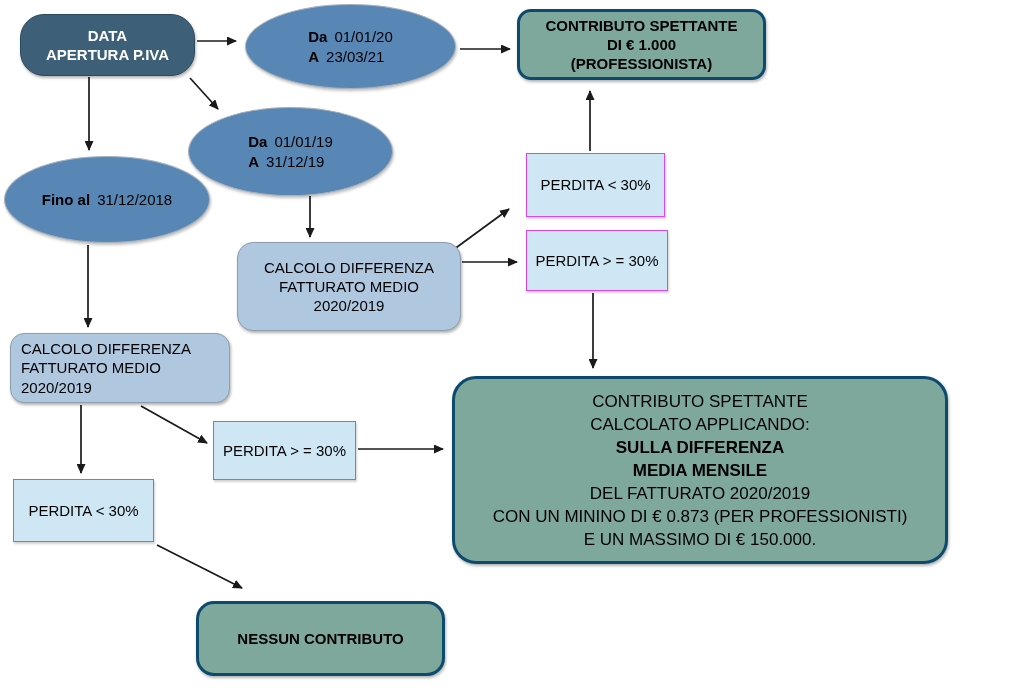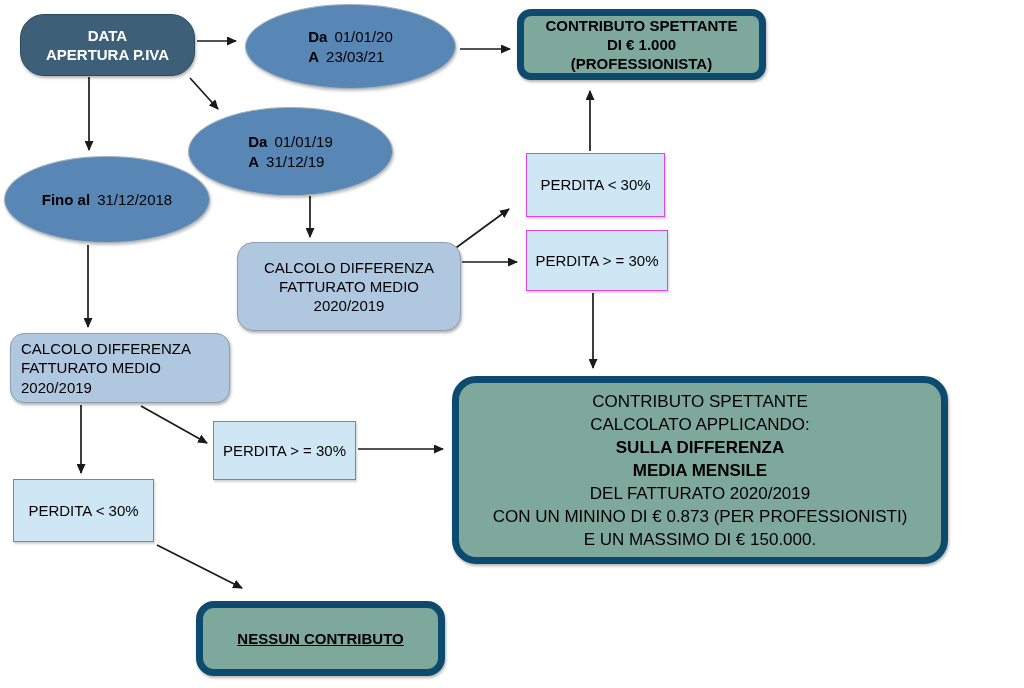--- a/index.html
+++ b/index.html
@@ -20,21 +20,21 @@
   }
   .ellipse{
     background:var(--ellipse-blue,#5886b5);
     border:1px solid #a8b2ba;border-radius:50%;
     font-size:15px;box-shadow:1px 2px 3px rgba(0,0,0,.25);
   }
   .ell-text{text-align:left;}
   .ell-text b{margin-right:7px;}
   .green{
     background:var(--result-green,#7fa89d);
-    border:7px solid #0c4a6e;border-radius:14px;
+    border:3px solid #0c4a6e;border-radius:14px;
     box-shadow:1px 2px 3px rgba(0,0,0,.3);
   }
   .green.headline{font-weight:700;font-size:15px;}
   .steel{
     background:var(--calc-steel-blue,#b0c7e0);
     border:1px solid #8e9eae;border-radius:16px;
     font-weight:400;font-size:15px;
     box-shadow:1px 2px 3px rgba(0,0,0,.3);
   }
   .steel.left-align{justify-content:flex-start;text-align:left;padding-left:10px;}
@@ -147,17 +147,17 @@
       <div>CONTRIBUTO SPETTANTE</div>
       <div>CALCOLATO APPLICANDO:</div>
       <div class="b">SULLA DIFFERENZA</div>
       <div class="b">MEDIA MENSILE</div>
       <div>DEL FATTURATO 2020/2019</div>
       <div>CON UN MININO DI € 0.873 (PER PROFESSIONISTI)</div>
       <div>E UN MASSIMO DI € 150.000.</div>
     </div>
   </div>
 
-  <div class="node green headline" style="left:196px;top:601px;width:249px;height:75px;border-radius:18px;text-decoration:underline;">
+  <div class="node green headline" style="left:196px;top:601px;width:249px;height:75px;border-radius:18px;">
     <span>NESSUN CONTRIBUTO</span>
   </div>
 
 </div>
 
 </body></html>

